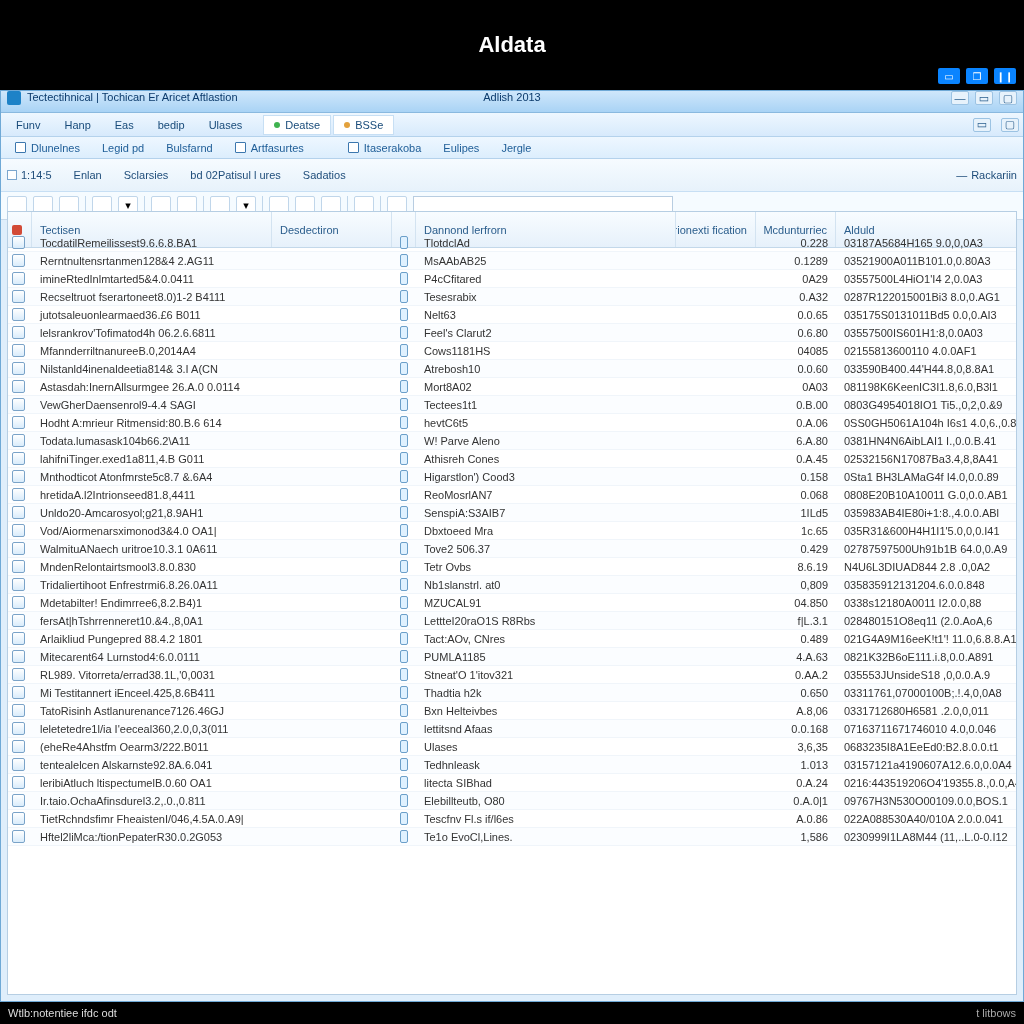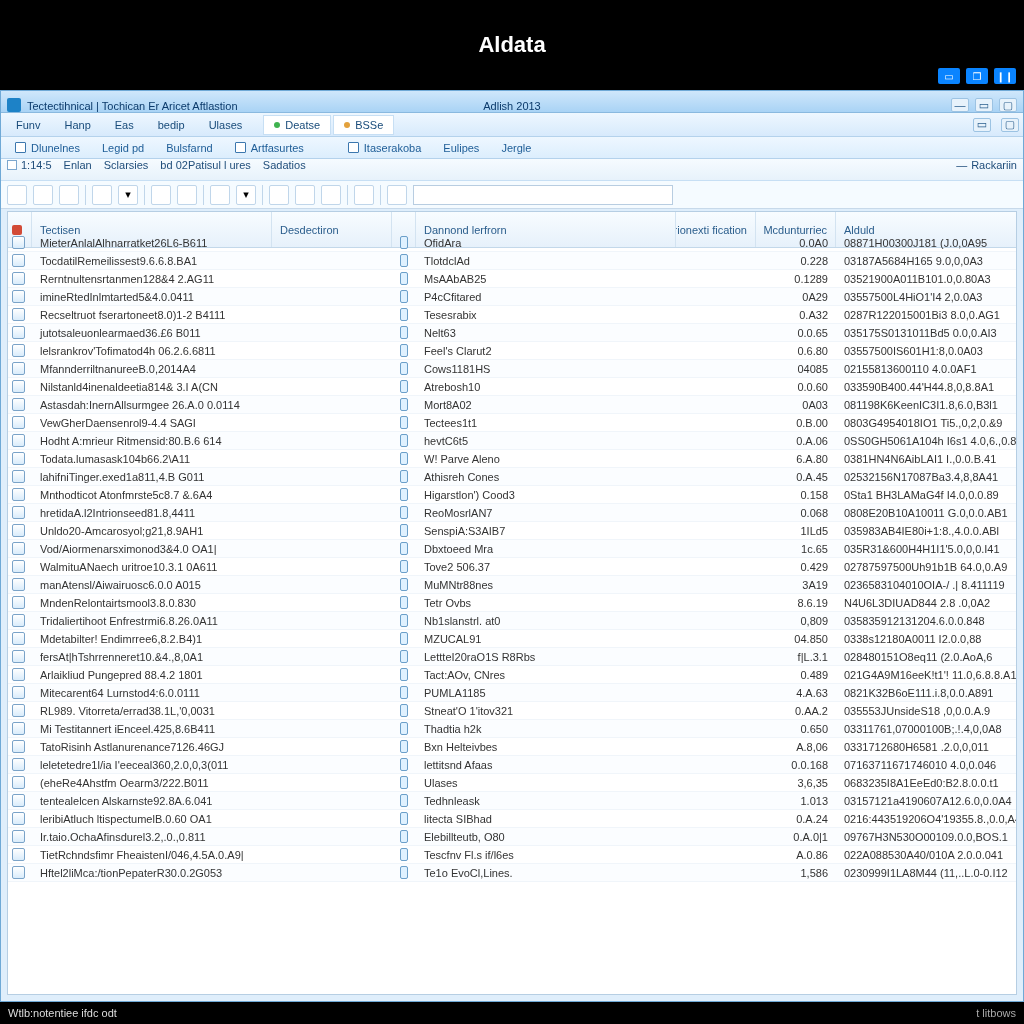--- a/index.html
+++ b/index.html
@@ -3,34 +3,34 @@
 <meta charset="utf-8">
 <style>
   * { box-sizing: border-box; margin: 0; padding: 0; }
   html, body { width: 1024px; height: 1024px; font-family: "Segoe UI", Tahoma, sans-serif; font-size: 11px; background: #000; overflow: hidden; }
   .top-black { height: 90px; background: #000; color: #fff; display:flex; align-items:center; justify-content:center; position:relative; }
   .top-black .title { font-size: 22px; font-weight: 700; }
   .top-os-ctrl { position:absolute; right:8px; bottom:6px; display:flex; gap:6px; }
   .os-btn { width:22px; height:16px; background:#0a84ff; color:#fff; display:flex; align-items:center; justify-content:center; font-size:10px; border-radius:2px; }
   .hamburger { position:absolute; right:66px; bottom:6px; color:#ddd; font-size:14px; letter-spacing:1px; }
   .app-window { position:absolute; left:0; top:90px; right:0; bottom:22px; background:#dfeefb; border:1px solid #6fa9d6; }
-  .titlebar { height:22px; background: linear-gradient(#cfe7fb,#a9d3f5); display:flex; align-items:flex-end; padding:0 6px; color:#0b3a6b; font-size:11px; border-bottom:1px solid #8ab9df; position:relative; }
+  .titlebar { height:22px; background: linear-gradient(#cfe7fb,#a9d3f5); display:flex; align-items:flex-start; padding:0 6px; color:#0b3a6b; font-size:11px; border-bottom:1px solid #8ab9df; position:relative; }
   .titlebar .ticon { width:14px;height:14px;background:#1d82c7; margin-right:6px;border-radius:2px; }
   .titlebar .ctext { flex:1; }
   .titlebar .center { position:absolute; left:50%; transform:translateX(-50%); }
   .win-ctrl { display:flex; gap:6px; }
   .win-ctrl span { width:18px;height:14px; background:#e7f2fb;border:1px solid #9cc3e3;border-radius:2px;display:flex;align-items:center;justify-content:center;color:#2b5f8e; }
   .menubar { height:24px; background: linear-gradient(#eef7ff,#d7eafc); border-bottom:1px solid #b4d2ec; display:flex; align-items:center; padding:0 4px; gap:2px; }
   .menubar .mitem { padding:3px 10px; color:#184b7a; border:1px solid transparent; border-radius:2px; }
   .menubar .mprimary { background:#fff; border:1px solid #c7dff4; padding:3px 10px; display:flex;align-items:center;gap:5px;color:#184b7a; }
   .menubar .spacer { flex:1; }
   .tabbar { height:22px; background: linear-gradient(#eef7ff,#dceefd); border-bottom:1px solid #b4d2ec; display:flex; align-items:center; padding:0 4px; gap:2px; }
   .tabbar .tab { padding:2px 9px; color:#1e5d97;border:1px solid transparent; display:flex; align-items:center; gap:5px;}
   .tabbar .tab .smicon { width:11px;height:11px;border:1px solid #3b77ae;background:#fff;border-radius:1px; }
-  .subbar { height:22px; background: linear-gradient(#f6fbff,#e7f2fb); border-bottom:1px solid #c7dff4; display:flex; align-items:flex-start; padding:0 6px; gap:12px; color:#1f4d7a;}
+  .subbar { height:22px; background: linear-gradient(#f6fbff,#e7f2fb); border-bottom:1px solid #c7dff4; display:flex; align-items:center; padding:16px 6px; gap:22px; color:#1f4d7a;}
   .subbar .sitem { display:flex;align-items:center;gap:4px; }
   .toolbar { height:28px; background:#f5fbff; border-bottom:1px solid #c7d9ea; display:flex; align-items:center; padding:0 6px; gap:6px; }
   .toolbar .tbtn { width:20px; height:20px; border:1px solid #c0d6ea; background:#fff; border-radius:2px; display:flex;align-items:center;justify-content:center; }
   .toolbar .tsep { width:1px;height:20px;background:#c0d6ea; }
   .toolbar .tbox { height:20px; flex-grow:0; width:260px; background:#fff;border:1px solid #b8cde1; }
   .content { position:absolute; left:6px; right:6px; top:120px; bottom:6px; background:#fff; border:1px solid #b6cee3; }
   .thead { height:36px; background: linear-gradient(#f8fcff,#e6f1fb); border-bottom:1px solid #c3d8ea; display:flex; align-items:center; }
   .th { height:100%; border-right:1px solid #d3e3f1; padding:0 8px; display:flex; align-items:center; color:#2a5d8c; font-size:11px; overflow:hidden; white-space:nowrap; }
   .c0 { width:24px; flex:none; padding:0 4px;}
   .c1 { width:240px; flex:none; }
@@ -195,34 +195,20 @@
       <div class="th c4">Vrionexti fication</div>
       <div class="th c4">Mcdunturriec</div>
       <div class="th c5">Alduld</div>
 
     </div>
     <div class="tbody" id="tbody">
         <div class="trow">
           <div class="td c0">
             <span class="rowicon pg"></span>
           </div>
-          <div class="td c1">MieterAnlalAlhnarratket26L6-B611</div>
-          <div class="td c2"></div>
-          <div class="td" style="width:24px;flex:none">
-            <span class="colicon"></span>
-          </div>
-          <div class="td c3">OfidAra</div>
-          <div class="td c4"></div>
-          <div class="td c4">0.0A0</div>
-          <div class="td c5">08871H00300J181 (J.0,0A95</div>
-        </div>
-        <div class="trow">
-          <div class="td c0">
-            <span class="rowicon pg"></span>
-          </div>
           <div class="td c1">TocdatilRemeilissest9.6.6.8.BA1</div>
           <div class="td c2"></div>
           <div class="td" style="width:24px;flex:none">
             <span class="colicon"></span>
           </div>
           <div class="td c3">TlotdclAd</div>
           <div class="td c4"></div>
           <div class="td c4">0.228</div>
           <div class="td c5">03187A5684H165 9.0,0,0A3</div>
         </div>
@@ -458,34 +444,20 @@
           </div>
           <div class="td c1">WalmituANaech uritroe10.3.1 0A611</div>
           <div class="td c2"></div>
           <div class="td" style="width:24px;flex:none">
             <span class="colicon"></span>
           </div>
           <div class="td c3">Tove2 506.37</div>
           <div class="td c4"></div>
           <div class="td c4">0.429</div>
           <div class="td c5">02787597500Uh91b1B 64.0,0.A9</div>
-        </div>
-        <div class="trow">
-          <div class="td c0">
-            <span class="rowicon pg"></span>
-          </div>
-          <div class="td c1">manAtensl/Aiwairuosc6.0.0 A015</div>
-          <div class="td c2"></div>
-          <div class="td" style="width:24px;flex:none">
-            <span class="colicon"></span>
-          </div>
-          <div class="td c3">MuMNtr88nes</div>
-          <div class="td c4"></div>
-          <div class="td c4">3A19</div>
-          <div class="td c5">0236583104010OIA-/ .| 8.411119</div>
         </div>
         <div class="trow">
           <div class="td c0">
             <span class="rowicon pg"></span>
           </div>
           <div class="td c1">MndenRelontairtsmool3.8.0.830</div>
           <div class="td c2"></div>
           <div class="td" style="width:24px;flex:none">
             <span class="colicon"></span>
           </div>

